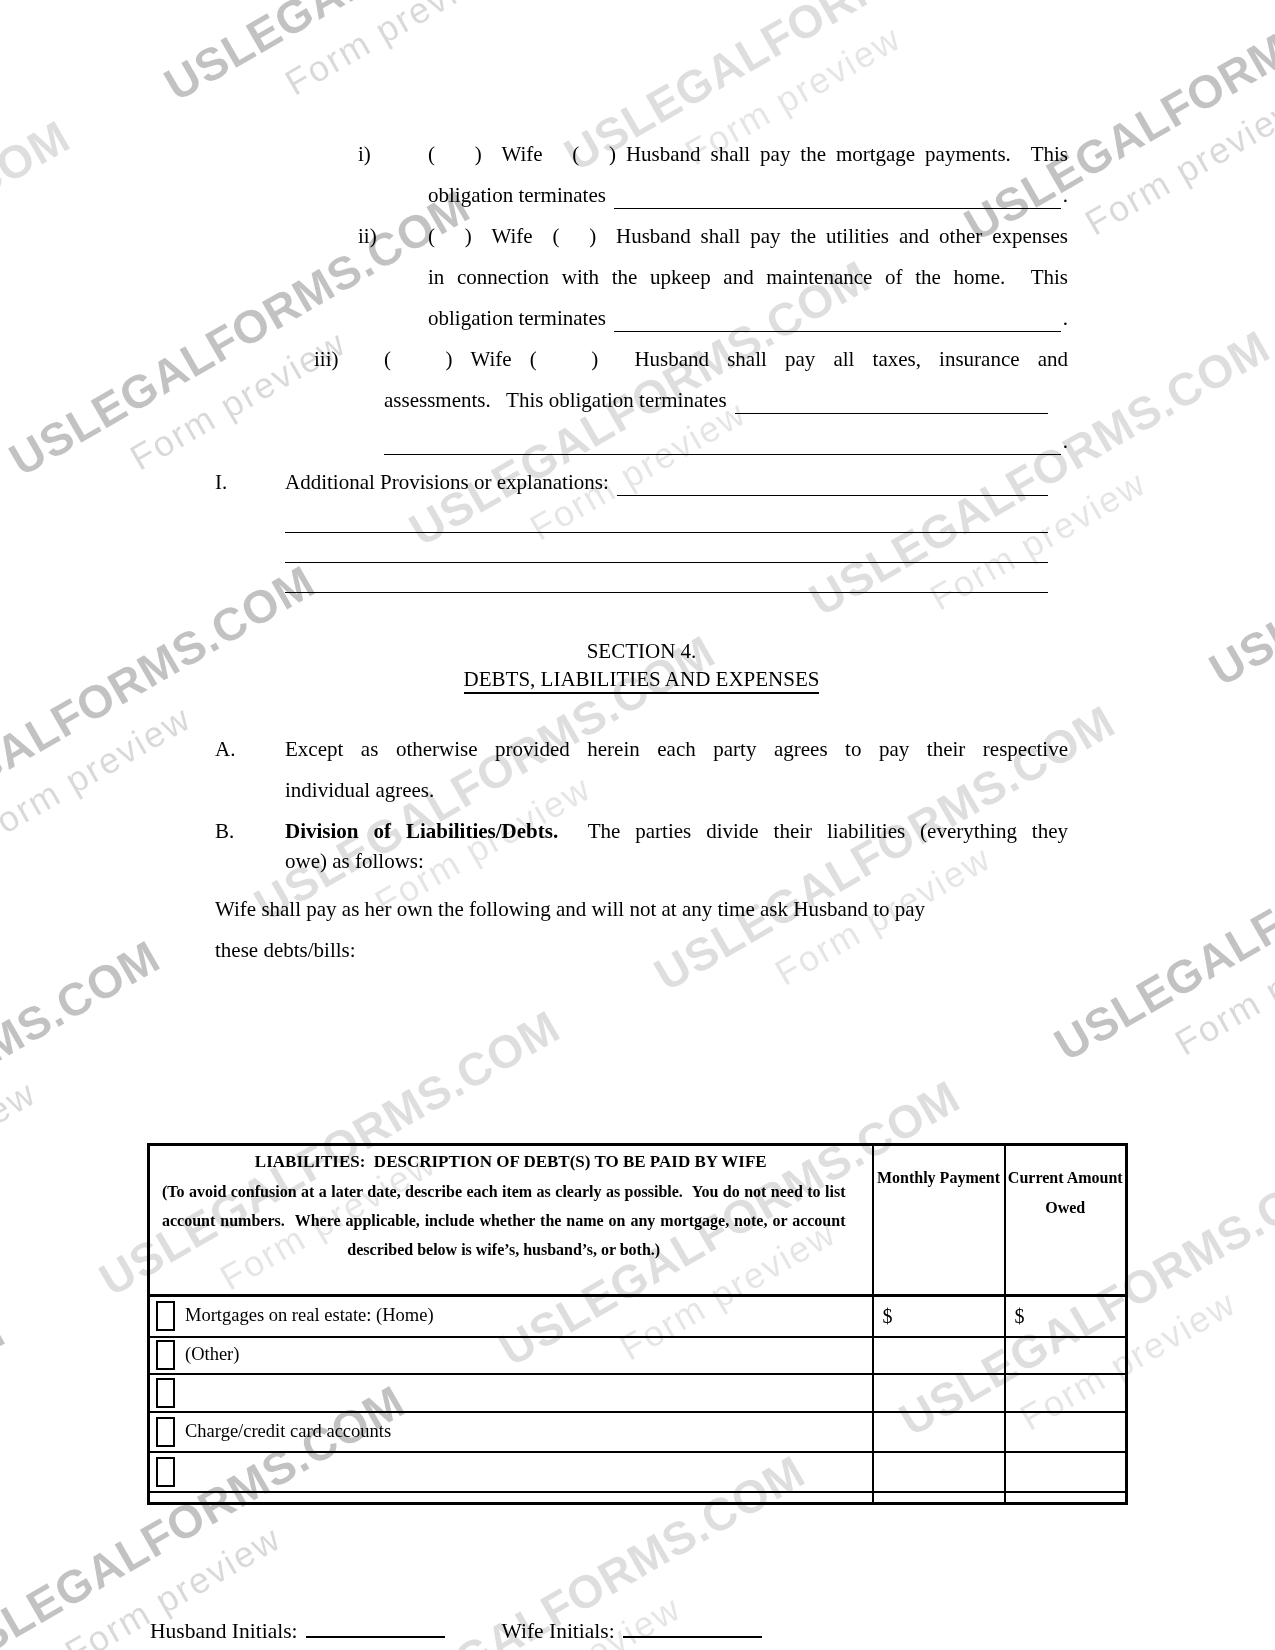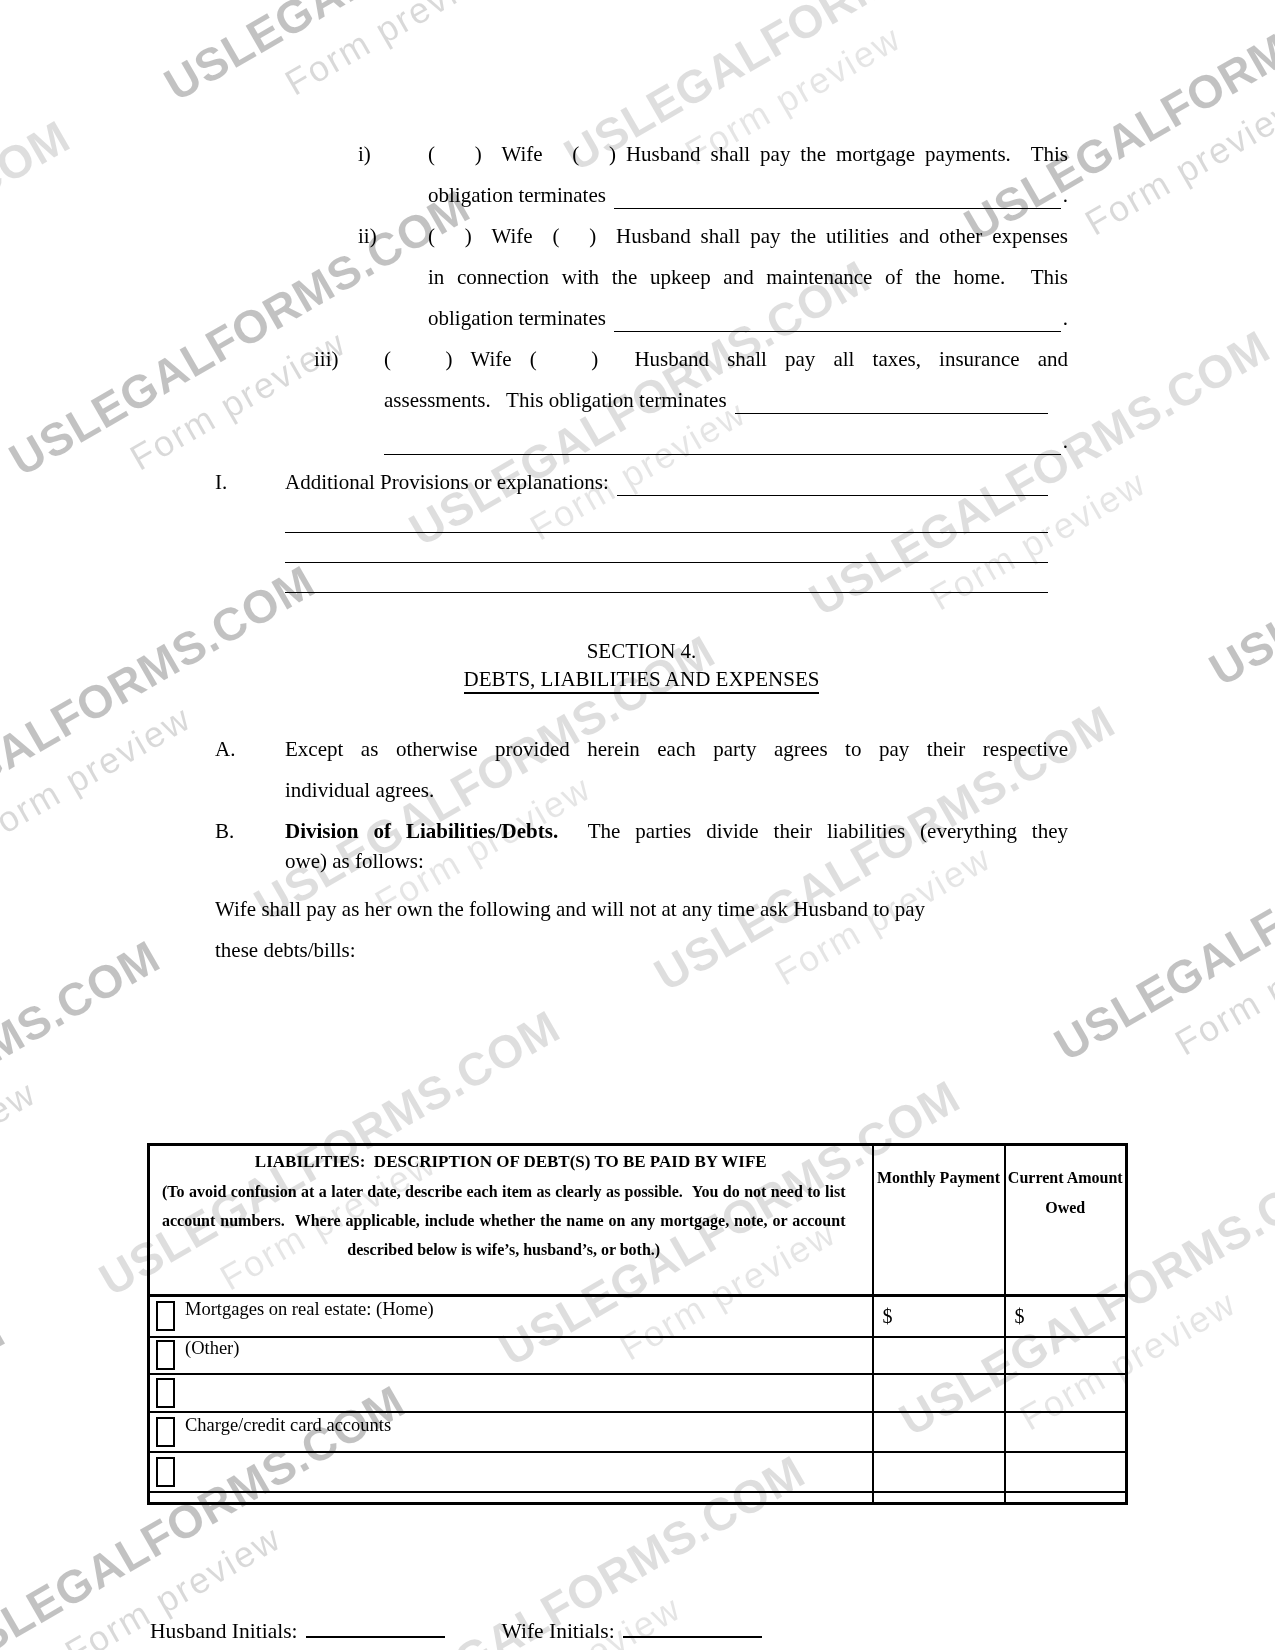--- a/index.html
+++ b/index.html
@@ -36,21 +36,21 @@
   
   .liab-wrap{position:absolute;left:147px;top:1143px;z-index:1;}
   .liab-table{border-collapse:collapse;border:3px solid #000;table-layout:fixed;width:978px;
               font-family:"Liberation Serif",serif;}
   .liab-table td{border:2px solid #000;padding:0;background:transparent;}
   .thead-row td{border-bottom:3px solid #000;vertical-align:top;height:131px;}
   .tbl-title{font-weight:bold;font-size:17px;text-align:center;padding:3px 10px 2px 10px;line-height:26px;}
   .tbl-sub{font-weight:bold;font-size:16px;line-height:29px;text-align:justify;text-align-last:center;
            padding:0 26px 6px 12px;}
   .th-col{font-weight:bold;font-size:16px;text-align:center;line-height:30px;padding-top:17px !important;}
-  .rowflex{display:flex;align-items:flex-start;height:100%;}
+  .rowflex{display:flex;align-items:center;height:100%;}
   .cb{flex:0 0 auto;width:15px;height:26px;border:2px solid #000;margin:2px 10px 2px 6px;background:transparent;}
   .row-label{font-size:18.5px;padding-bottom:1px;}
   .td-amt{font-size:20px;padding:2px 0 2px 9px !important;vertical-align:middle;}
   tr.r1{height:41px;} tr.r2{height:37px;} tr.r3{height:38px;} tr.r4{height:40px;margin-top:15px;} tr.r5{height:40px;}
   tr.thin td{height:9px;padding:0;}
   
   .initials{position:absolute;left:150px;top:1612px;z-index:1;font-size:21.5px;white-space:nowrap;}
   .init-blank{display:inline-block;width:139px;height:24px;border-bottom:2px solid #000;
               vertical-align:baseline;margin-left:8px;}
   .wife-label{margin-left:57px;}

